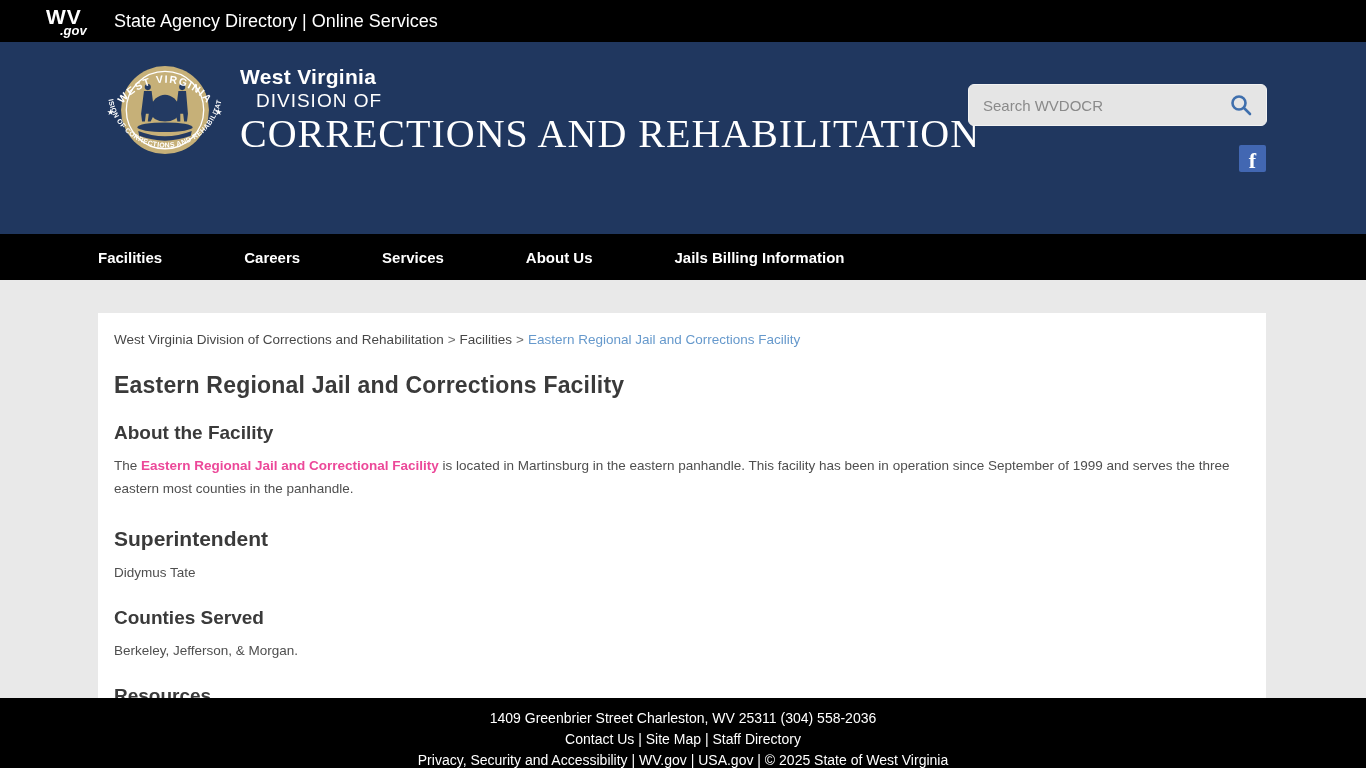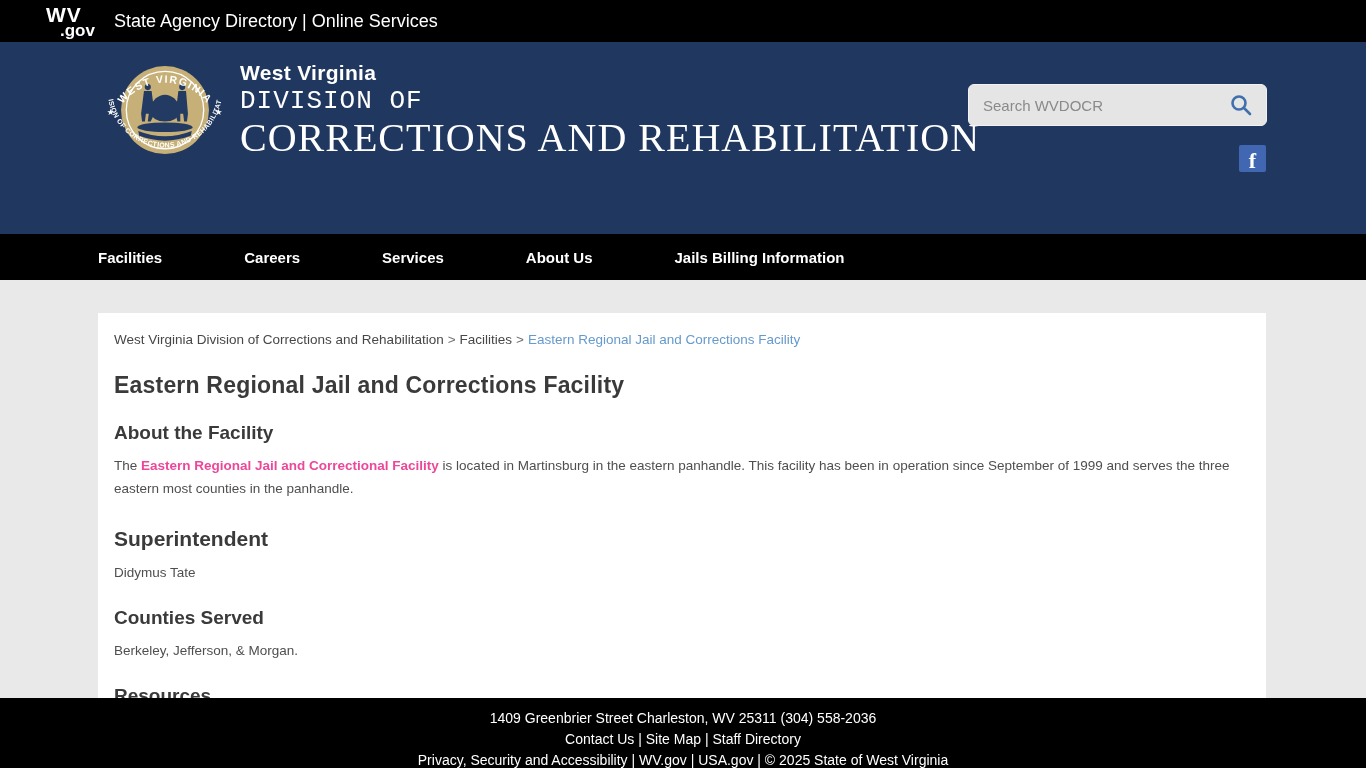--- a/index.html
+++ b/index.html
@@ -3,32 +3,32 @@
 <meta charset="utf-8">
 <style>
   * { margin:0; padding:0; box-sizing:border-box; }
   html,body { width:1366px; height:768px; overflow:hidden; background:#e9e9e9;
               font-family:"Liberation Sans", sans-serif; }
 
   
   .topbar { height:42px; background:#000; display:flex; align-items:center; padding-left:46px; }
   .wv-logo { color:#fff; line-height:1; margin-right:18px; cursor:pointer; position:relative; width:50px; }
   .wv-logo .wv { font-size:21px; font-weight:bold; letter-spacing:1px; }
-  .wv-logo .gov { font-size:17px; font-weight:bold; display:block; margin-left:14px; margin-top:-3px; }
+  .wv-logo .gov { font-size:13px; font-weight:bold; display:block; margin-left:14px; margin-top:-3px;font-style:italic; }
   .topbar-links { color:#fff; font-size:18px; }
   .topbar-links a { color:#fff; text-decoration:none; }
   .topbar-sep { padding:0 5px; }
 
   
   .header { height:192px; background:#20375f; position:relative; }
   .brand { position:absolute; left:100px; top:8px; display:flex; align-items:center; }
   .seal { width:130px; height:122px; }
   .wordmark { margin-left:10px; color:#fff; }
   .wm1 { font-size:21px; font-weight:bold; letter-spacing:0.3px; margin-bottom:2px; }
-  .wm2 { font-family:Liberation Mono, monospace; font-size:26px; letter-spacing:1px; line-height:1.1; }
+  .wm2 { font-family:Liberation Sans, sans-serif; font-size:19px; letter-spacing:1px; line-height:1.1;margin-left:16px; }
   .wm3 { font-family:Liberation Serif, serif; font-size:40px; letter-spacing:1px; line-height:1.15; }
 
   .search-box { position:absolute; top:42px; right:99px; width:299px; height:42px;
                 background:#e5e5e5; border:1px solid #f2f2f2; border-radius:6px;
                 display:flex; align-items:center; padding:0 10px 0 14px; }
   .search-box input { flex:1; border:none; outline:none; background:transparent;
                       font-size:15px; color:#444; font-family:"Liberation Sans", sans-serif; }
   .search-box input::placeholder { color:#8a8a8a; }
   .search-btn { width:30px; height:30px; border:none; background:transparent; cursor:pointer;
                 display:flex; align-items:center; justify-content:center; }

